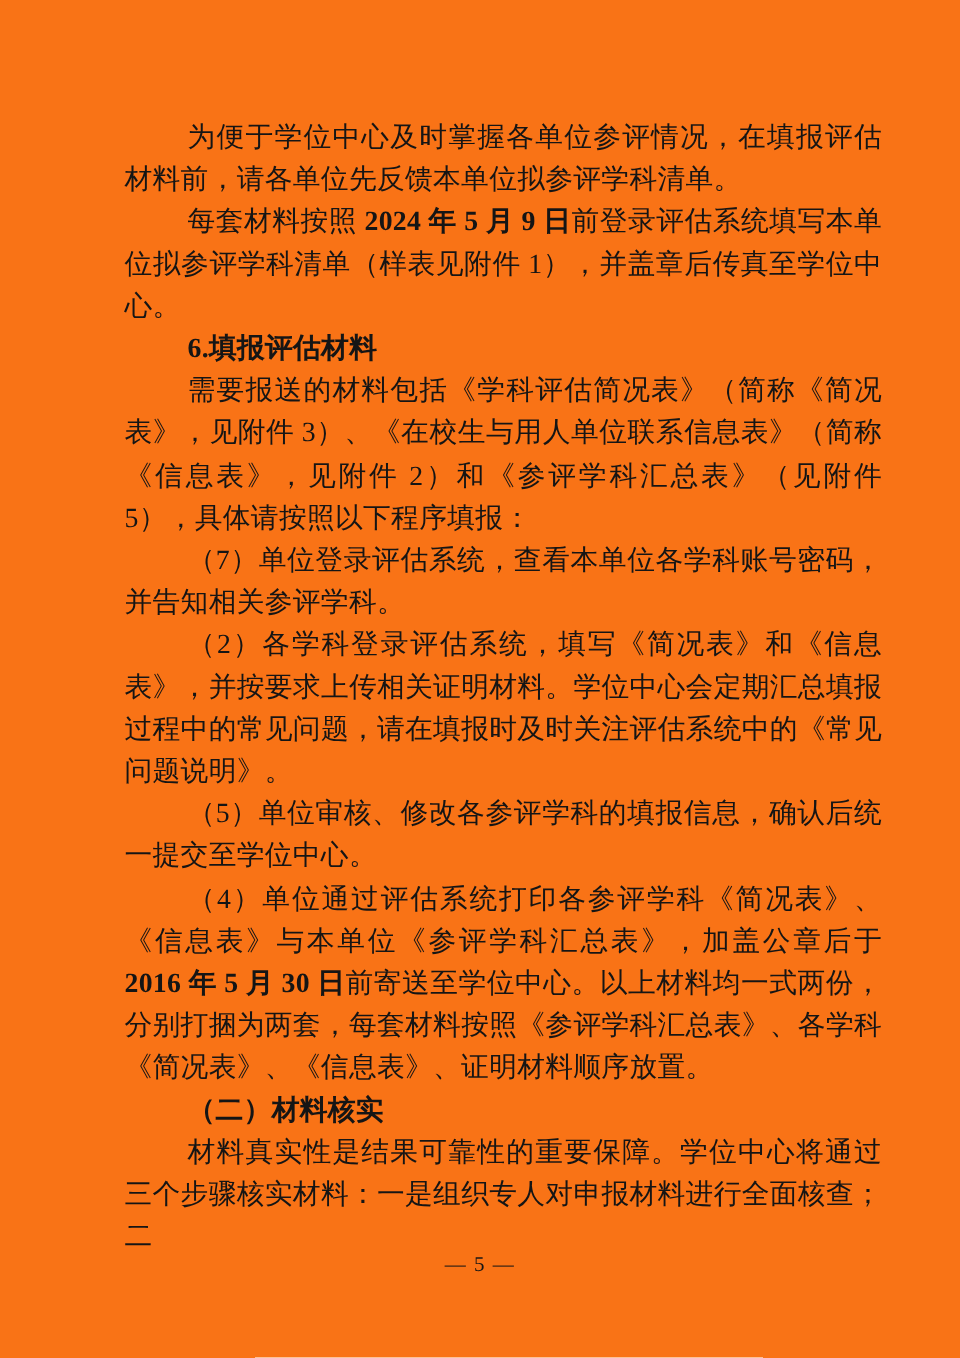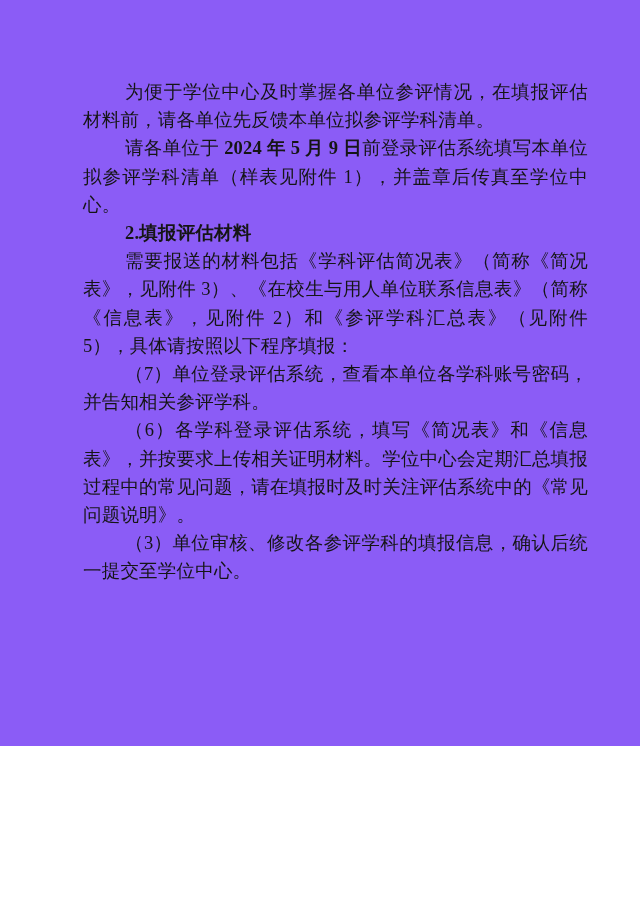--- a/index.html
+++ b/index.html
@@ -3,22 +3,22 @@
 <meta charset="utf-8">
 <style>
   html, body {
     margin: 0;
     padding: 0;
     background: #ffffff;
   }
   .page {
     position: relative;
     width: 640px;
-    height: 746px;
-    background: #8b5cf6;
+    height: 905px;
+    background: #f97316;
     overflow: hidden;
     font-family: "Liberation Serif", "DejaVu Serif", serif;
     color: #151515;
   }
   .content {
     position: absolute;
     left: 83px;
     top: 78px;
     width: 505px;
     font-size: 18.5px;
@@ -51,31 +51,34 @@
 </style>
 </head>
 <body>
 
 <div class="page">
   <div class="content">
 
     <p class="para">为便于学位中心及时掌握各单位参评情况，在填报评估材料前，请各单位先反馈本单位拟参评学科清单。</p>
 
 
-    <p class="para"><span>请各单位于 </span><b class="date">2024 年 5 月 9 日</b><span>前登录评估系统填写本单位拟参评学科清单（样表见附件 1），并盖章后传真至学位中心。</span></p>
+    <p class="para"><span>每套材料按照 </span><b class="date">2024 年 5 月 9 日</b><span>前登录评估系统填写本单位拟参评学科清单（样表见附件 1），并盖章后传真至学位中心。</span></p>
 
-    <p class="para heading">2.填报评估材料</p>
+    <p class="para heading">6.填报评估材料</p>
 
     <p class="para">需要报送的材料包括《学科评估简况表》（简称《简况表》，见附件 3）、《在校生与用人单位联系信息表》（简称《信息表》，见附件 2）和《参评学科汇总表》（见附件 5），具体请按照以下程序填报：</p>
 
     <p class="para">（7）单位登录评估系统，查看本单位各学科账号密码，并告知相关参评学科。</p>
 
-    <p class="para">（6）各学科登录评估系统，填写《简况表》和《信息表》，并按要求上传相关证明材料。学位中心会定期汇总填报过程中的常见问题，请在填报时及时关注评估系统中的《常见问题说明》。</p>
+    <p class="para">（2）各学科登录评估系统，填写《简况表》和《信息表》，并按要求上传相关证明材料。学位中心会定期汇总填报过程中的常见问题，请在填报时及时关注评估系统中的《常见问题说明》。</p>
 
-    <p class="para">（3）单位审核、修改各参评学科的填报信息，确认后统一提交至学位中心。</p>
+    <p class="para">（5）单位审核、修改各参评学科的填报信息，确认后统一提交至学位中心。</p>
 
+    <p class="para"><span>（4）单位通过评估系统打印各参评学科《简况表》、《信息表》与本单位《参评学科汇总表》，加盖公章后于 </span><b class="date">2016 年 5 月 30 日</b><span>前寄送至学位中心。以上材料均一式两份，分别打捆为两套，每套材料按照《参评学科汇总表》、各学科《简况表》、《信息表》、证明材料顺序放置。</span></p>
 
+    <p class="para heading">（二）材料核实</p>
 
+    <p class="para">材料真实性是结果可靠性的重要保障。学位中心将通过三个步骤核实材料：一是组织专人对申报材料进行全面核查；二</p>
 
   </div>
 
   <div class="footer">— 5 —</div>
 </div>
 
 </body></html>

